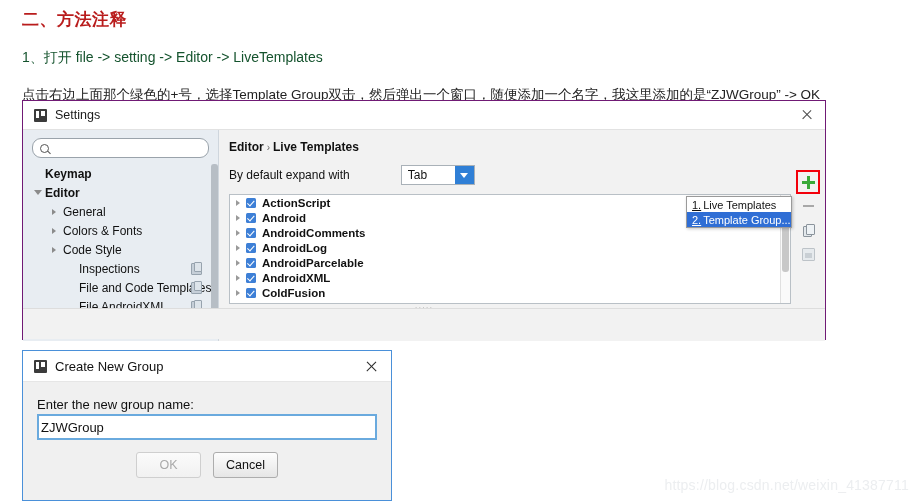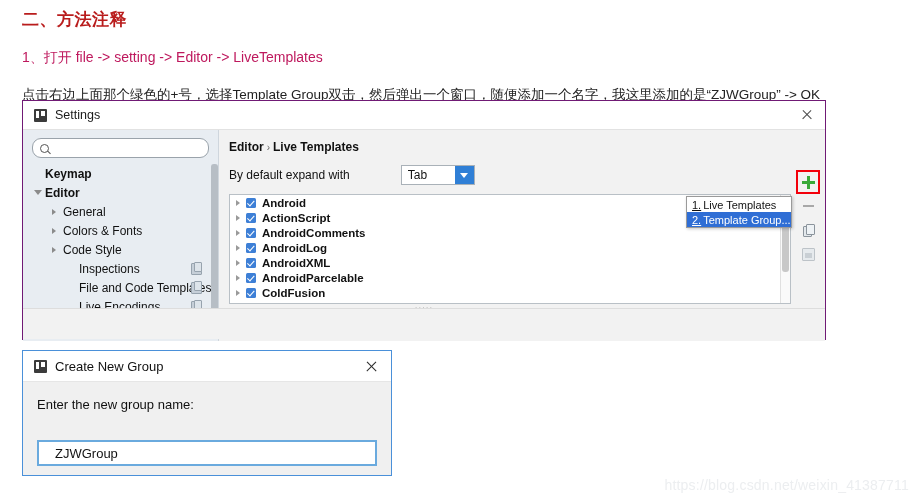--- a/index.html
+++ b/index.html
@@ -10,21 +10,21 @@
     position:relative;
     overflow:hidden;
     color:#000;
   }
   
   .article{position:absolute;left:22px;top:0;width:890px;}
   .h2{
     font-size:17px;font-weight:bold;color:#b91c1c;
     margin:8px 0 0 0;letter-spacing:0.5px;
   }
-  .p1{font-size:14px;margin-top:18px;color:#be185d;}
+  .p1{font-size:14px;margin-top:18px;color:#14532d;}
   .p2{font-size:13.5px;margin-top:19px;color:#222;white-space:nowrap;}
 
   
   .settings-window{
     position:absolute;left:22px;top:100px;width:804px;height:240px;
     background:#7f1d1d;
     border:1px solid #701a75;
     box-sizing:border-box;
   }
   .settings-titlebar{
@@ -209,46 +209,46 @@
     position:absolute;left:0;right:0;bottom:0;height:30px;background:#f2f2f2;
     border-top:1px solid #ddd;
   }
   .resize-dots{
     position:absolute;left:50%;top:-6px;transform:translateX(-50%);
     font-size:8px;color:#bbb;letter-spacing:1px;
   }
 
   
   .cng{
-    position:absolute;left:22px;top:350px;width:370px;height:126px;
+    position:absolute;left:22px;top:350px;width:370px;height:151px;
     background:#f0f0f0;border:1px solid #4a90d9;box-sizing:border-box;z-index:40;
   }
   .cng-title{
     height:30px;background:#fff;border-bottom:1px solid #e6e6e6;
     display:flex;align-items:center;position:relative;
   }
   .cng-title-text{font-size:13px;color:#111;}
   .cng-close{
     position:absolute;right:12px;top:8px;width:15px;height:15px;cursor:pointer;
   }
   .cng-close:before,.cng-close:after{
     content:"";position:absolute;left:1px;top:7px;width:13px;height:1.3px;background:#2a2a2a;
   }
   .cng-close:before{transform:rotate(45deg);}
   .cng-close:after{transform:rotate(-45deg);}
   .cng-body{padding:15px 14px 0 14px;}
   .cng-label{font-size:13px;color:#111;}
   .cng-input{
-    margin-top:28px;width:100%;height:26px;box-sizing:border-box;
+    margin-top:2px;width:100%;height:26px;box-sizing:border-box;
     border:2px solid #6aaade;background:#fff;font-size:13px;
-    padding-left:16px;outline:none;color:#111;
+    padding-left:2px;outline:none;color:#111;
     font-family:"Liberation Sans",sans-serif;
   }
   .cng-buttons{
-    display:flex;justify-content:center;gap:12px;margin-top:36px;font-weight:bold;
+    display:flex;justify-content:center;gap:12px;margin-top:12px;
   }
   .btn{
     width:63px;height:24px;border:1px solid #adadad;border-radius:3px;
     font-size:12.5px;display:flex;align-items:center;justify-content:center;
     background:linear-gradient(#fdfdfd,#e6e6e6);color:#111;cursor:pointer;
     font-family:"Liberation Sans",sans-serif;
   }
   .btn.disabled{color:#a9a9a9;background:linear-gradient(#fbfbfb,#f1f1f1);border-color:#cfcfcf;cursor:default;}
 
   
@@ -305,21 +305,21 @@
           </div>
           <div class="tree-row lvl3">
             <span>Inspections</span>
             <span class="row-badge"></span>
           </div>
           <div class="tree-row lvl3">
             <span>File and Code Templates</span>
             <span class="row-badge"></span>
           </div>
           <div class="tree-row lvl3">
-            <span>Live Encodings</span>
+            <span>File AndroidXML</span>
             <span class="row-badge"></span>
           </div>
           <div class="tree-row lvl3 selected">
             <span>Live Templates</span>
           </div>
         </div>
       <div class="sidebar-scroll">
         <div class="sidebar-scroll-thumb"></div>
       </div>
     </div>
@@ -337,46 +337,46 @@
               <i></i>
             </span>
         </div>
       </div>
 
       <div class="tpl-list">
         <div id="tpl-rows">
             <div class="tpl-row">
               <span class="tpl-tri"></span>
               <span class="cb"></span>
+              <span class="tpl-name">ActionScript</span>
+            </div>
+            <div class="tpl-row">
+              <span class="tpl-tri"></span>
+              <span class="cb"></span>
               <span class="tpl-name">Android</span>
             </div>
             <div class="tpl-row">
               <span class="tpl-tri"></span>
               <span class="cb"></span>
-              <span class="tpl-name">ActionScript</span>
-            </div>
-            <div class="tpl-row">
-              <span class="tpl-tri"></span>
-              <span class="cb"></span>
               <span class="tpl-name">AndroidComments</span>
             </div>
             <div class="tpl-row">
               <span class="tpl-tri"></span>
               <span class="cb"></span>
               <span class="tpl-name">AndroidLog</span>
             </div>
             <div class="tpl-row">
               <span class="tpl-tri"></span>
               <span class="cb"></span>
+              <span class="tpl-name">AndroidParcelable</span>
+            </div>
+            <div class="tpl-row">
+              <span class="tpl-tri"></span>
+              <span class="cb"></span>
               <span class="tpl-name">AndroidXML</span>
-            </div>
-            <div class="tpl-row">
-              <span class="tpl-tri"></span>
-              <span class="cb"></span>
-              <span class="tpl-name">AndroidParcelable</span>
             </div>
             <div class="tpl-row">
               <span class="tpl-tri"></span>
               <span class="cb"></span>
               <span class="tpl-name">ColdFusion</span>
             </div>
             <div class="tpl-row">
               <span class="cb"></span>
               <span class="tpl-name">Groovy</span>
             </div>

